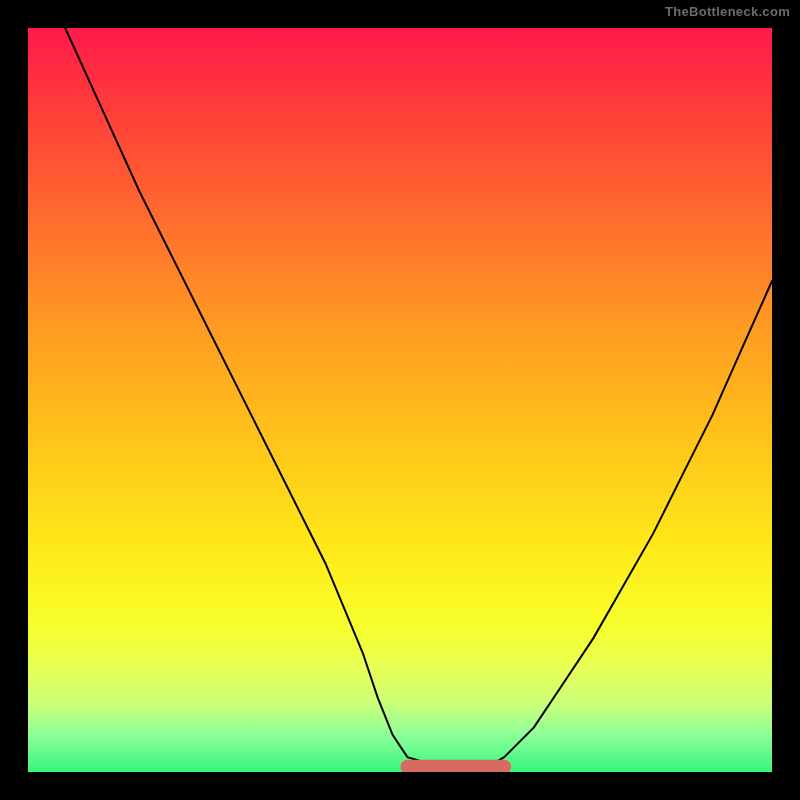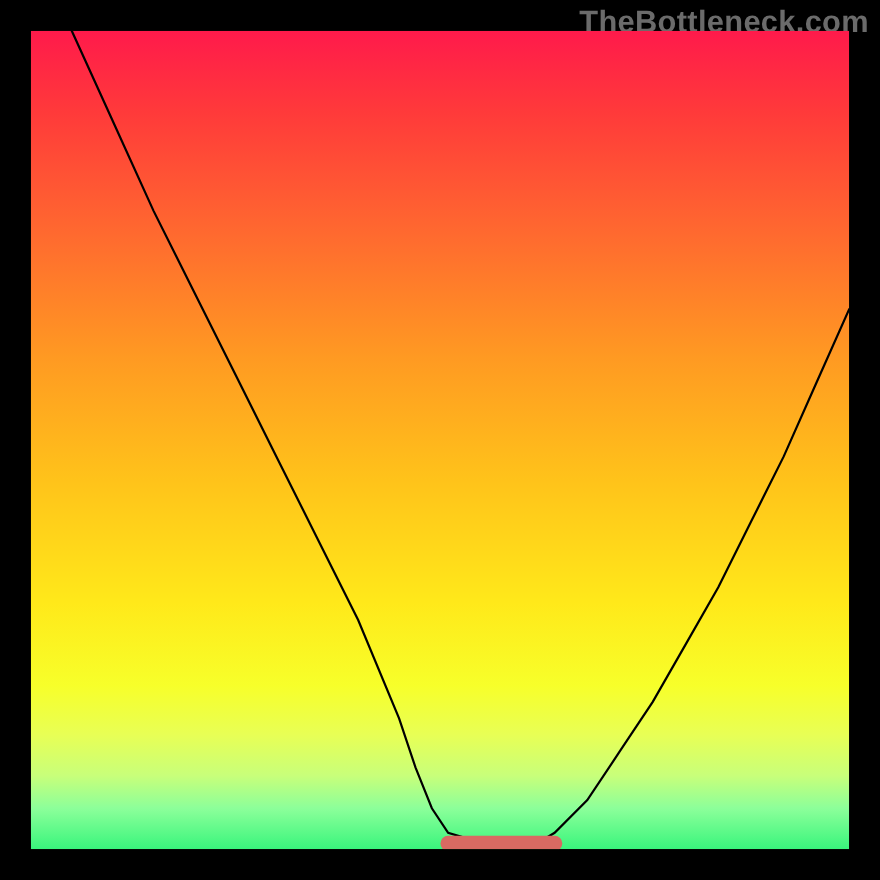--- a/index.html
+++ b/index.html
@@ -19,21 +19,21 @@
       #e8ff55 86%,
       #c8ff7a 91%,
       #8cff9a 95%,
       #39f57c 100%
     );
   }
   svg.curve { position: absolute; inset: 0; width: 100%; height: 100%; }
   .attribution {
     position: absolute;
     top: 4px; right: 10px;
-    font-size: 28px;
+    font-size: 13px;
     font-weight: 600;
     color: #6b6b6b;
     letter-spacing: 0.3px;
   }
 </style>
 </head>
 <body>
 
 <div class="frame">
   <div class="attribution">TheBottleneck.com</div>

